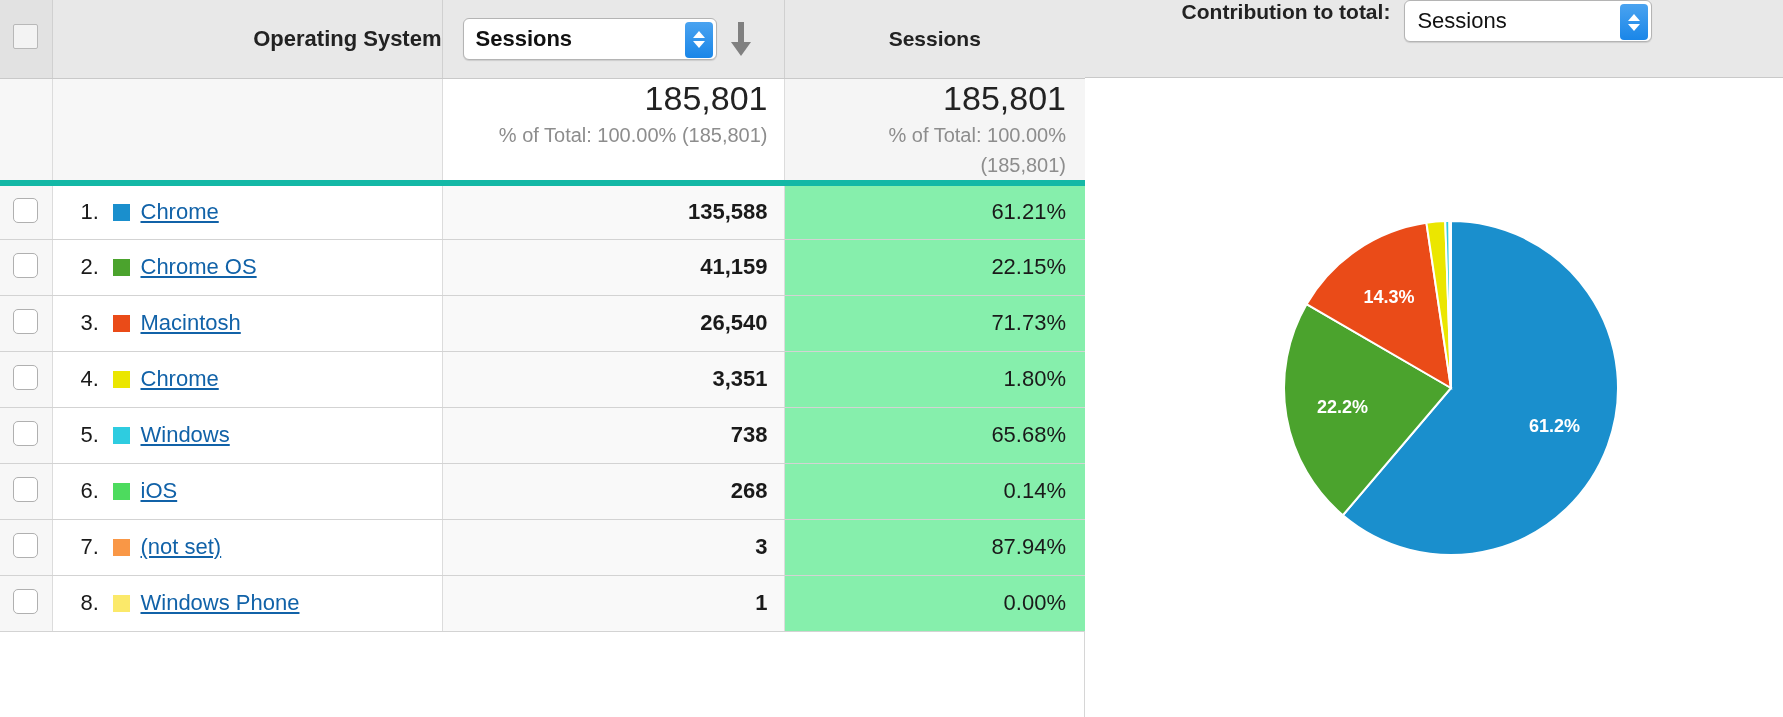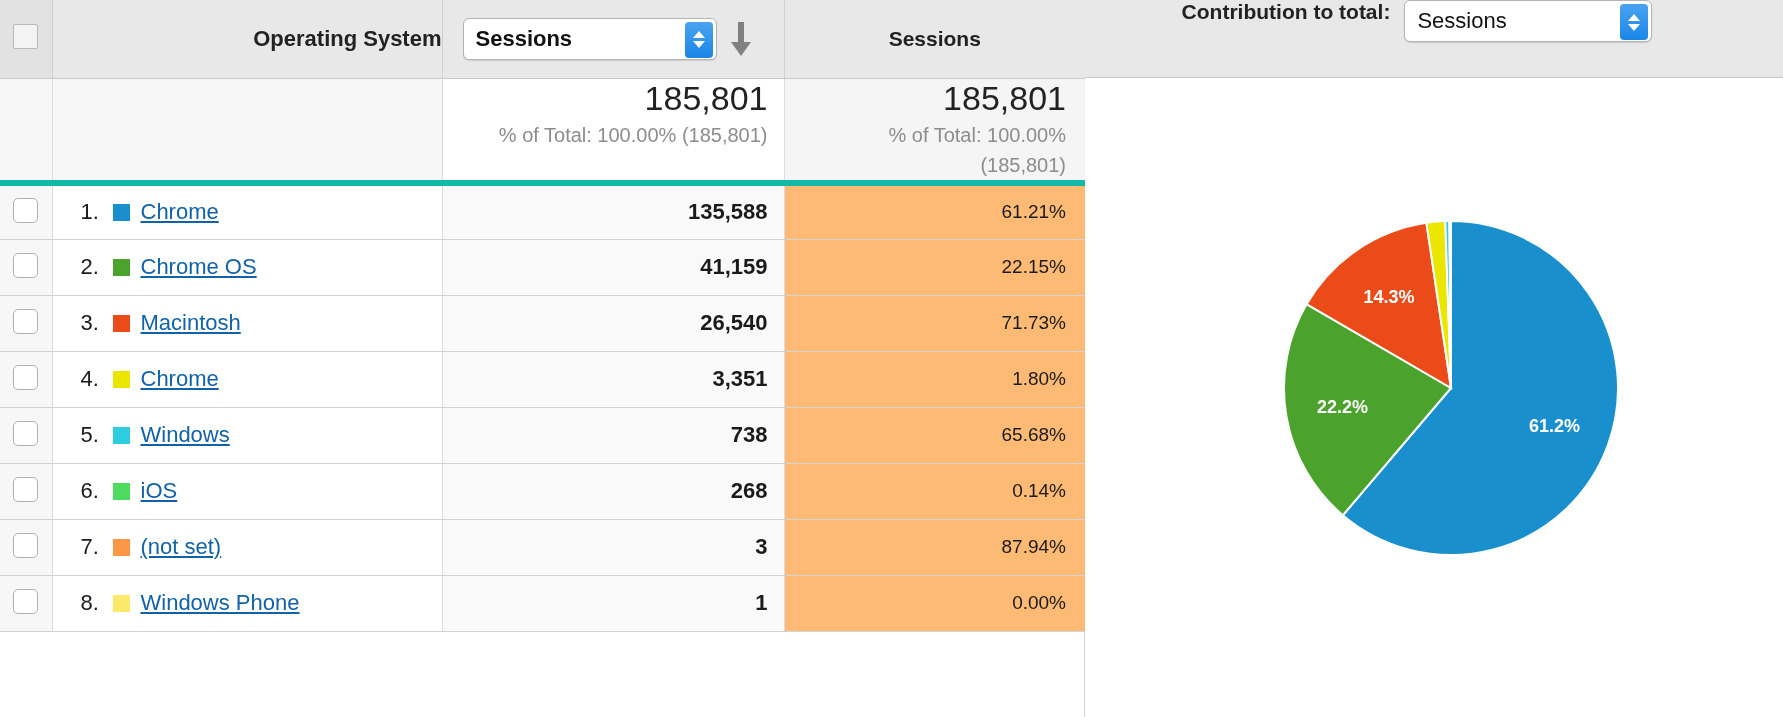--- a/index.html
+++ b/index.html
@@ -192,24 +192,24 @@
   td.d-met {
     background: #f9f9f9;
     border-right: 1px solid #dcdcdc;
     text-align: right;
     padding-right: 16px;
     font-size: 22px;
     font-weight: bold;
     color: #1a1a1a;
   }
   td.d-pct {
-    background: #fdba74;
+    background: #86efac;
     text-align: right;
     padding-right: 19px;
-    font-size: 19px;
+    font-size: 22px;
     color: #1a1a1a;
   }
 
   .dim-cell {
     display: flex;
     align-items: center;
     gap: 0;
   }
   .rank {
     font-size: 22px;

